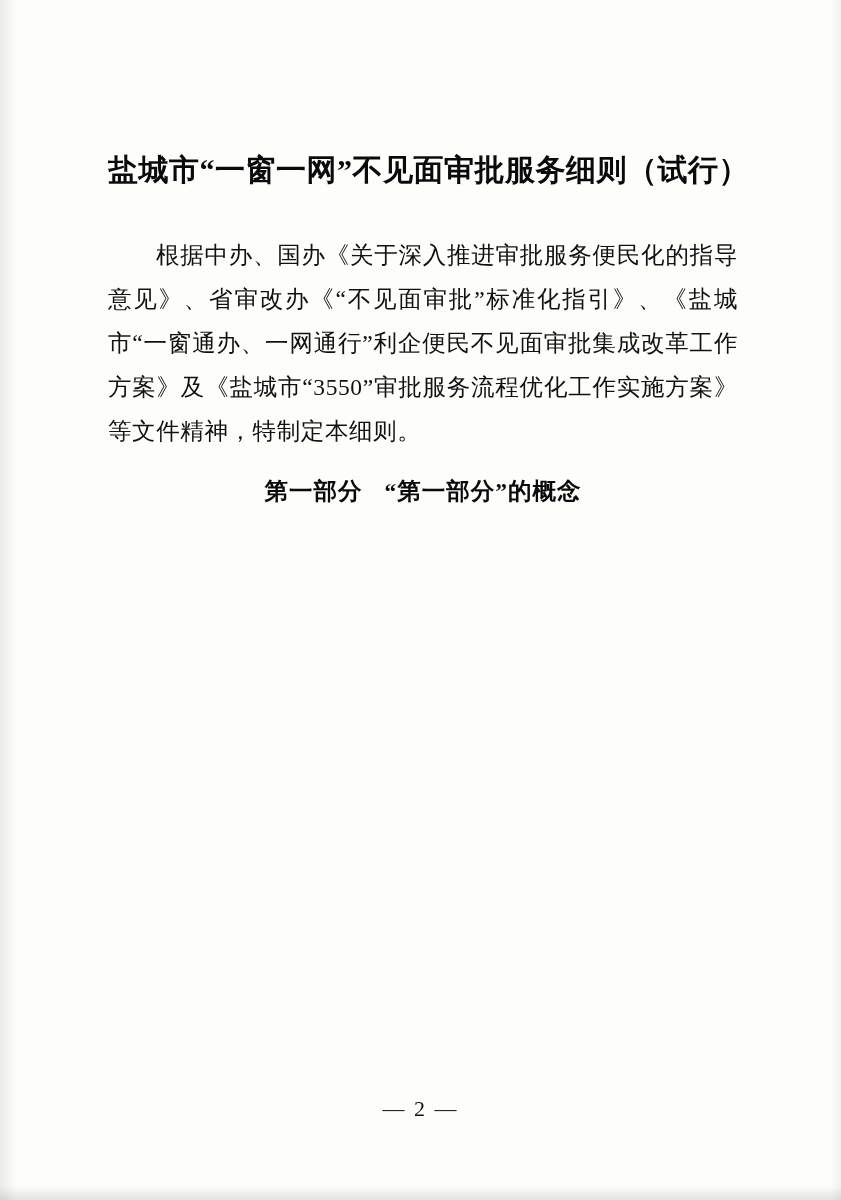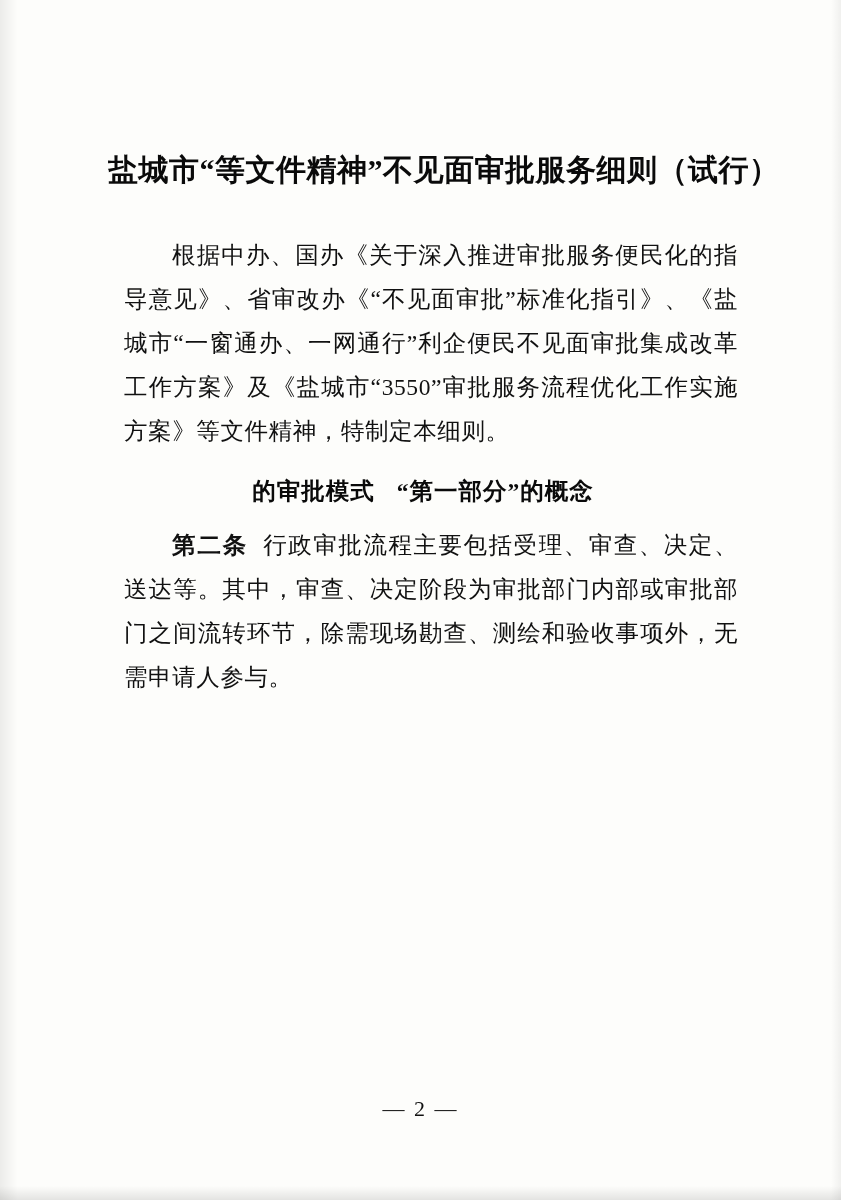--- a/index.html
+++ b/index.html
@@ -37,21 +37,21 @@
     line-height: 1.3;
     margin: 0 0 44px 0;
     color: #0a0a0a;
     white-space: nowrap;
   }
   .para {
     font-size: 23.5px;
     line-height: 44px;
     text-align: justify;
     text-justify: inter-ideograph;
-    margin: 0 0 2px 16px;
+    margin: 0 0 2px 0;
     letter-spacing: 0.6px;
     color: #111111;
   }
   .para.indent {
     text-indent: 48px;
   }
   .section-heading {
     font-size: 23.5px;
     font-weight: bold;
     text-align: center;
@@ -111,32 +111,29 @@
     pointer-events: none;
   }
 </style>
 </head>
 <body>
 
 <div class="page">
 
   <div class="content">
 
-    <h1 class="doc-title">盐城市“等文件精神”不见面审批服务细则（试行）</h1>
+    <h1 class="doc-title">盐城市“一窗一网”不见面审批服务细则（试行）</h1>
 
     <p class="para indent">根据中办、国办《关于深入推进审批服务便民化的指导意见》、省审改办《“不见面审批”标准化指引》、《盐城市“一窗通办、一网通行”利企便民不见面审批集成改革工作方案》及《盐城市“3550”审批服务流程优化工作实施方案》等文件精神，特制定本细则。</p>
 
     <div class="section-heading">
-      <span>的审批模式</span><span class="gap"></span><span>“第一部分”的概念</span>
+      <span>第一部分</span><span class="gap"></span><span>“第一部分”的概念</span>
     </div>
 
 
-    <p class="para indent">
-      <span class="art-label">第二条</span><span class="art-gap"></span><span>行政审批流程主要包括受理、审查、决定、送达等。其中，审查、决定阶段为审批部门内部或审批部门之间流转环节，除需现场勘查、测绘和验收事项外，无需申请人参与。</span>
-    </p>
 
 
   </div>
 
   <div class="page-number">— 2 —</div>
 
   <div class="edge-shade-left"></div>
   <div class="edge-shade-right"></div>
   <div class="edge-shade-bottom"></div>
 

